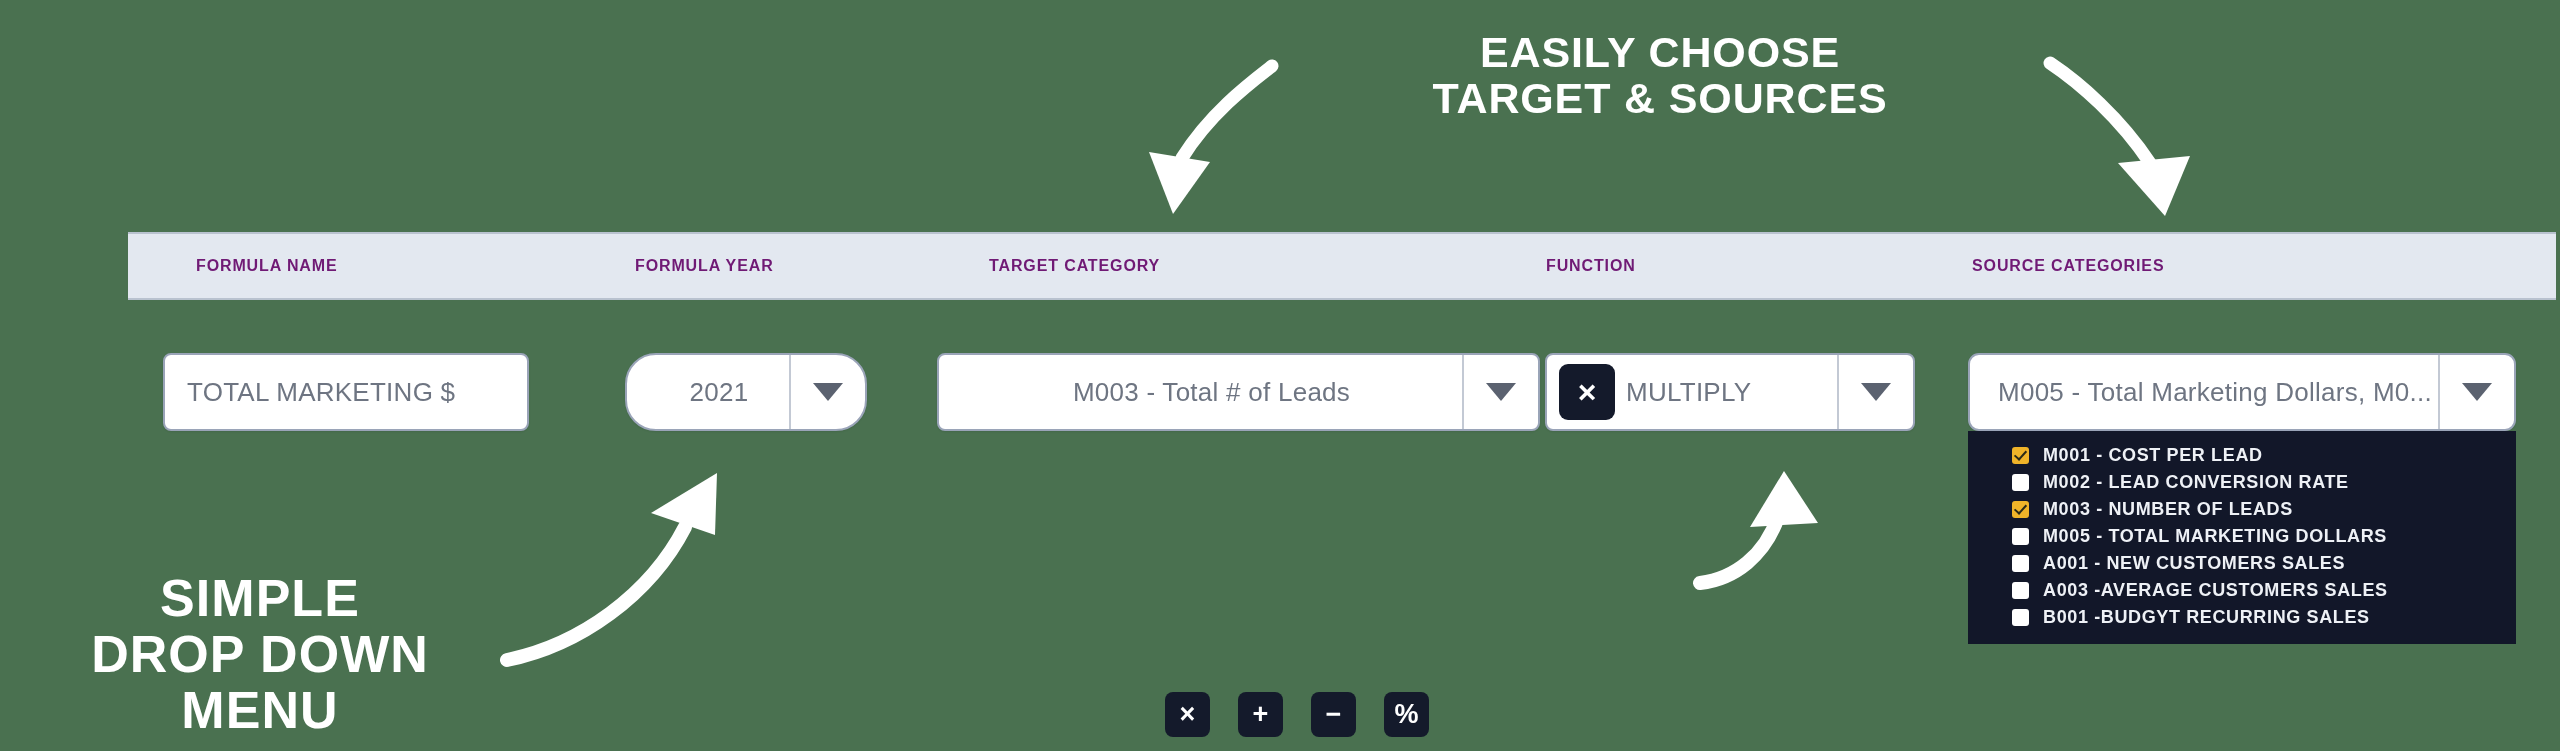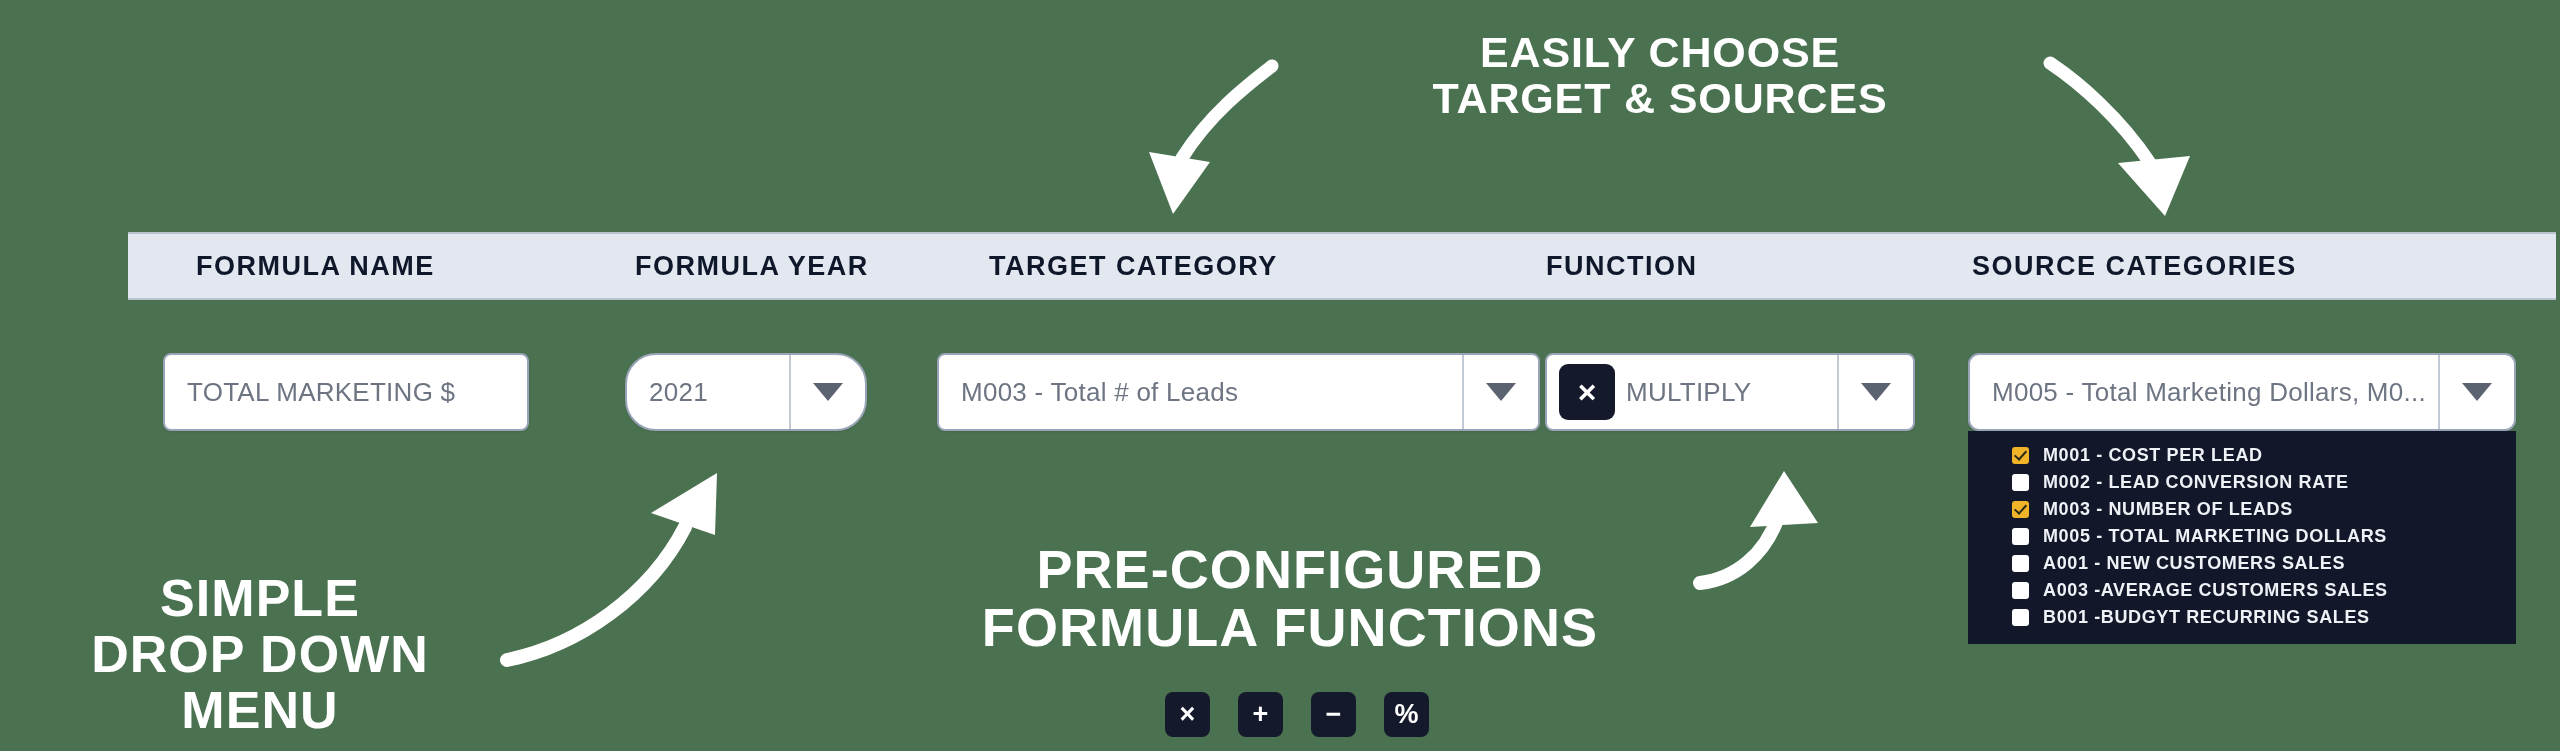--- a/index.html
+++ b/index.html
@@ -43,22 +43,22 @@
     position: absolute;
     left: 128px; top: 232px;
     width: 2428px; height: 68px;
     background: #e3e8f0;
     border-top: 2px solid #b9c2cf;
     border-bottom: 2px solid #b9c2cf;
     display: flex;
     align-items: center;
   }
   .col-head {
-    color: #0f172a;
-    font-size: 27px;
+    color: #701a75;
+    font-size: 16px;
     font-weight: 800;
     letter-spacing: 0.055em;
     text-transform: uppercase;
     white-space: nowrap;
     position: absolute;
     font-family: "Liberation Sans", sans-serif;
   }
   #head-formula-name     { left:  68px; }
   #head-formula-year     { left: 507px; }
   #head-target-category  { left: 861px; }
@@ -77,20 +77,21 @@
     box-shadow: 0 1px 2px rgba(0,0,0,.08);
   }
   .field-text {
     color: #6e7582;
     font-size: 26px;
     letter-spacing: 0.01em;
     white-space: nowrap;
     overflow: hidden;
     text-overflow: ellipsis;
     font-family: "Liberation Sans", sans-serif;
+    text-align: center;
   }
   .caret-cell {
     width: 76px;
     height: 100%;
     border-left: 2px solid #c3c9d4;
     display: flex;
     align-items: center;
     justify-content: center;
     flex: 0 0 76px;
   }
@@ -201,22 +202,20 @@
 
 <div id="root">
 
   <div class="callout" id="callout-top">Easily Choose
 Target &amp; Sources</div>
 
   <div class="callout" id="callout-left">Simple
 Drop Down
 Menu</div>
 
-  <div class="callout" id="callout-mid">Pre-Configured
-Formula Functions</div>
 
   <svg class="arrow" id="arrow-top-left" viewBox="0 0 270 190">
     <path d="M182 38 C 160 55, 120 85, 92 130" stroke="#ffffff" stroke-width="13" stroke-linecap="round" fill="none"></path>
     <path d="M59 124 L 120 134 L 83 186 Z" fill="#ffffff"></path>
   </svg>
 
   <svg class="arrow" id="arrow-top-right" viewBox="0 0 280 190">
     <path d="M40 35 C 70 55, 110 90, 140 135" stroke="#ffffff" stroke-width="13" stroke-linecap="round" fill="none"></path>
     <path d="M108 135 L 180 128 L 155 188 Z" fill="#ffffff"></path>
   </svg>

